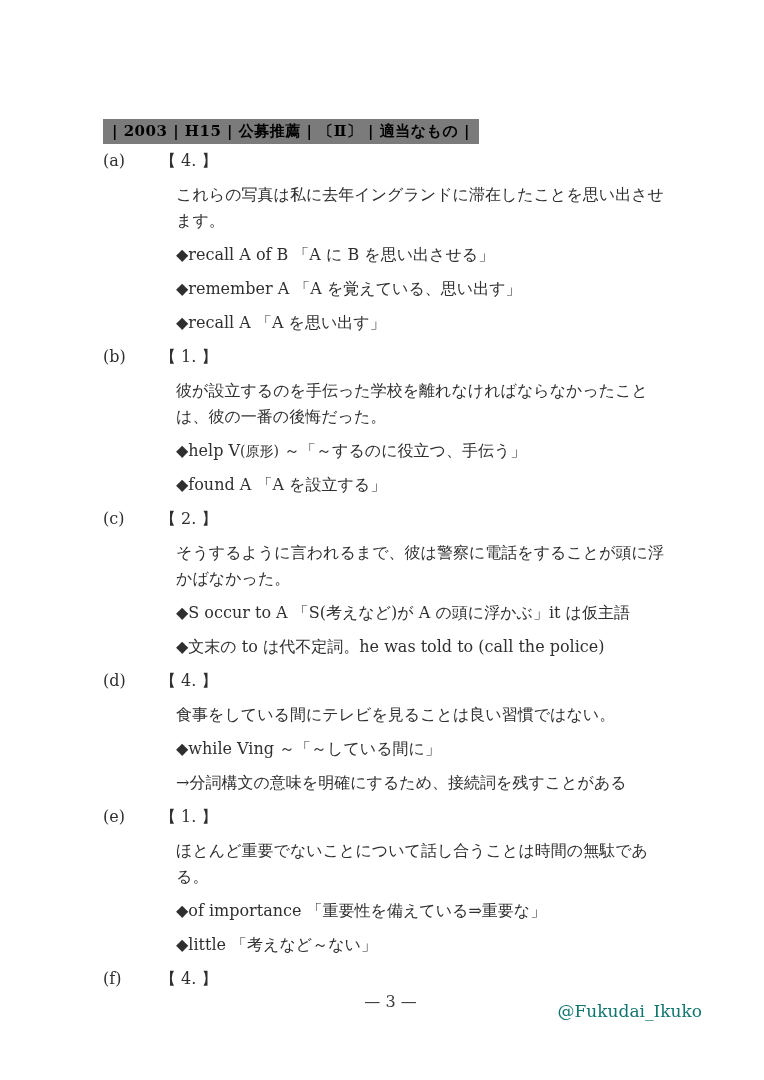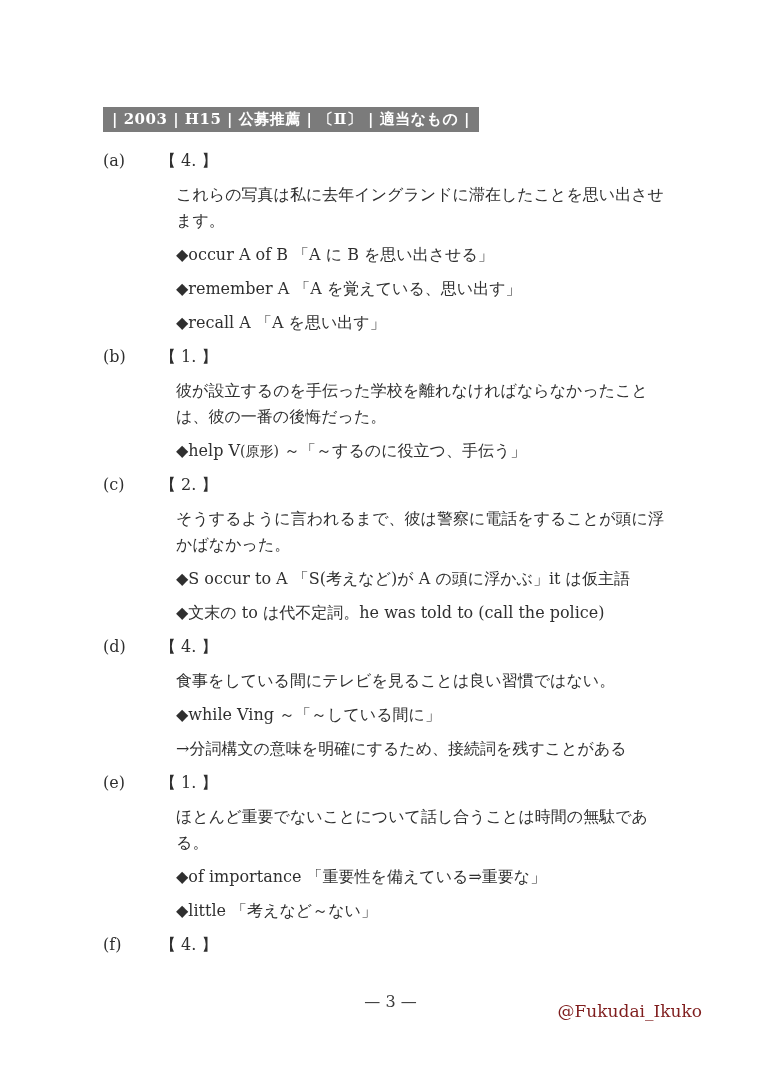--- a/index.html
+++ b/index.html
@@ -6,22 +6,22 @@
   body {
     width: 764px; height: 1080px;
     background: #ffffff;
     font-family: "DejaVu Serif", "Liberation Serif", serif;
     color: #2f2f2f;
     position: relative;
     overflow: hidden;
   }
   .page { position: absolute; inset: 0; }
   .header-bar {
-    position: absolute; left: 103px; top: 107px;
-    background: #7b7b7b; color: #ffffff;
+    position: absolute; left: 103px; top: 119px;
+    background: #7b7b7b; color: #000000;
     font-weight: bold; font-size: 15px; line-height: 25px;
     padding: 0 9px; letter-spacing: 0.5px;
     white-space: nowrap;
   }
   .content {
     position: absolute; left: 103px; top: 148px; width: 580px;
   }
   .item-head {
     display: flex; line-height: 26px; font-size: 16px;
   }
@@ -31,52 +31,53 @@
     margin: 8px; font-size: 16px; line-height: 26px;
     word-break: normal; overflow-wrap: break-word;
   }
   .small { font-size: 14px; }
   .page-number {
     position: absolute; left: 103px; top: 992px; width: 575px;
     text-align: center; font-size: 16px; color: #3a3a3a;
   }
   .handle {
     position: absolute; top: 1001px; right: 62px;
-    font-size: 17px; color: #7f1d1d;
+    font-size: 17px; color: #0f766e;
   }
 </style>
 </head>
 <body>
 
 <div class="page">
   <div class="header-bar">
     <span>| 2003 | H15 | 公募推薦 | 〔Ⅱ〕 | 適当なもの |</span>
   </div>
 
   <main class="content">
       <section class="item">
         <div class="item-head">
           <span class="item-label">(a)</span>
           <span class="item-answer">【 4. 】</span>
         </div>
         <div class="item-lines">
           <p class="line"><span>これらの写真は私に去年イングランドに滞在したことを思い出させます。</span></p>
-          <p class="line"><span>◆occur A of B 「A に B を思い出させる」</span></p>
+          <p class="line"><span>◆recall A of B 「A に B を思い出させる」</span></p>
           <p class="line"><span>◆remember A 「A を覚えている、思い出す」</span></p>
           <p class="line"><span>◆recall A 「A を思い出す」</span></p>
         </div>
       </section>
       <section class="item">
         <div class="item-head">
           <span class="item-label">(b)</span>
           <span class="item-answer">【 1. 】</span>
         </div>
         <div class="item-lines">
           <p class="line"><span>彼が設立するのを手伝った学校を離れなければならなかったことは、彼の一番の後悔だった。</span></p>
           <p class="line"><span>◆help V</span><span class="small">(原形)</span><span> ～「～するのに役立つ、手伝う」</span></p>
+          <p class="line"><span>◆found A 「A を設立する」</span></p>
         </div>
       </section>
       <section class="item">
         <div class="item-head">
           <span class="item-label">(c)</span>
           <span class="item-answer">【 2. 】</span>
         </div>
         <div class="item-lines">
           <p class="line"><span>そうするように言われるまで、彼は警察に電話をすることが頭に浮かばなかった。</span></p>
           <p class="line"><span>◆S occur to A 「S(考えなど)が A の頭に浮かぶ」it は仮主語</span></p>

